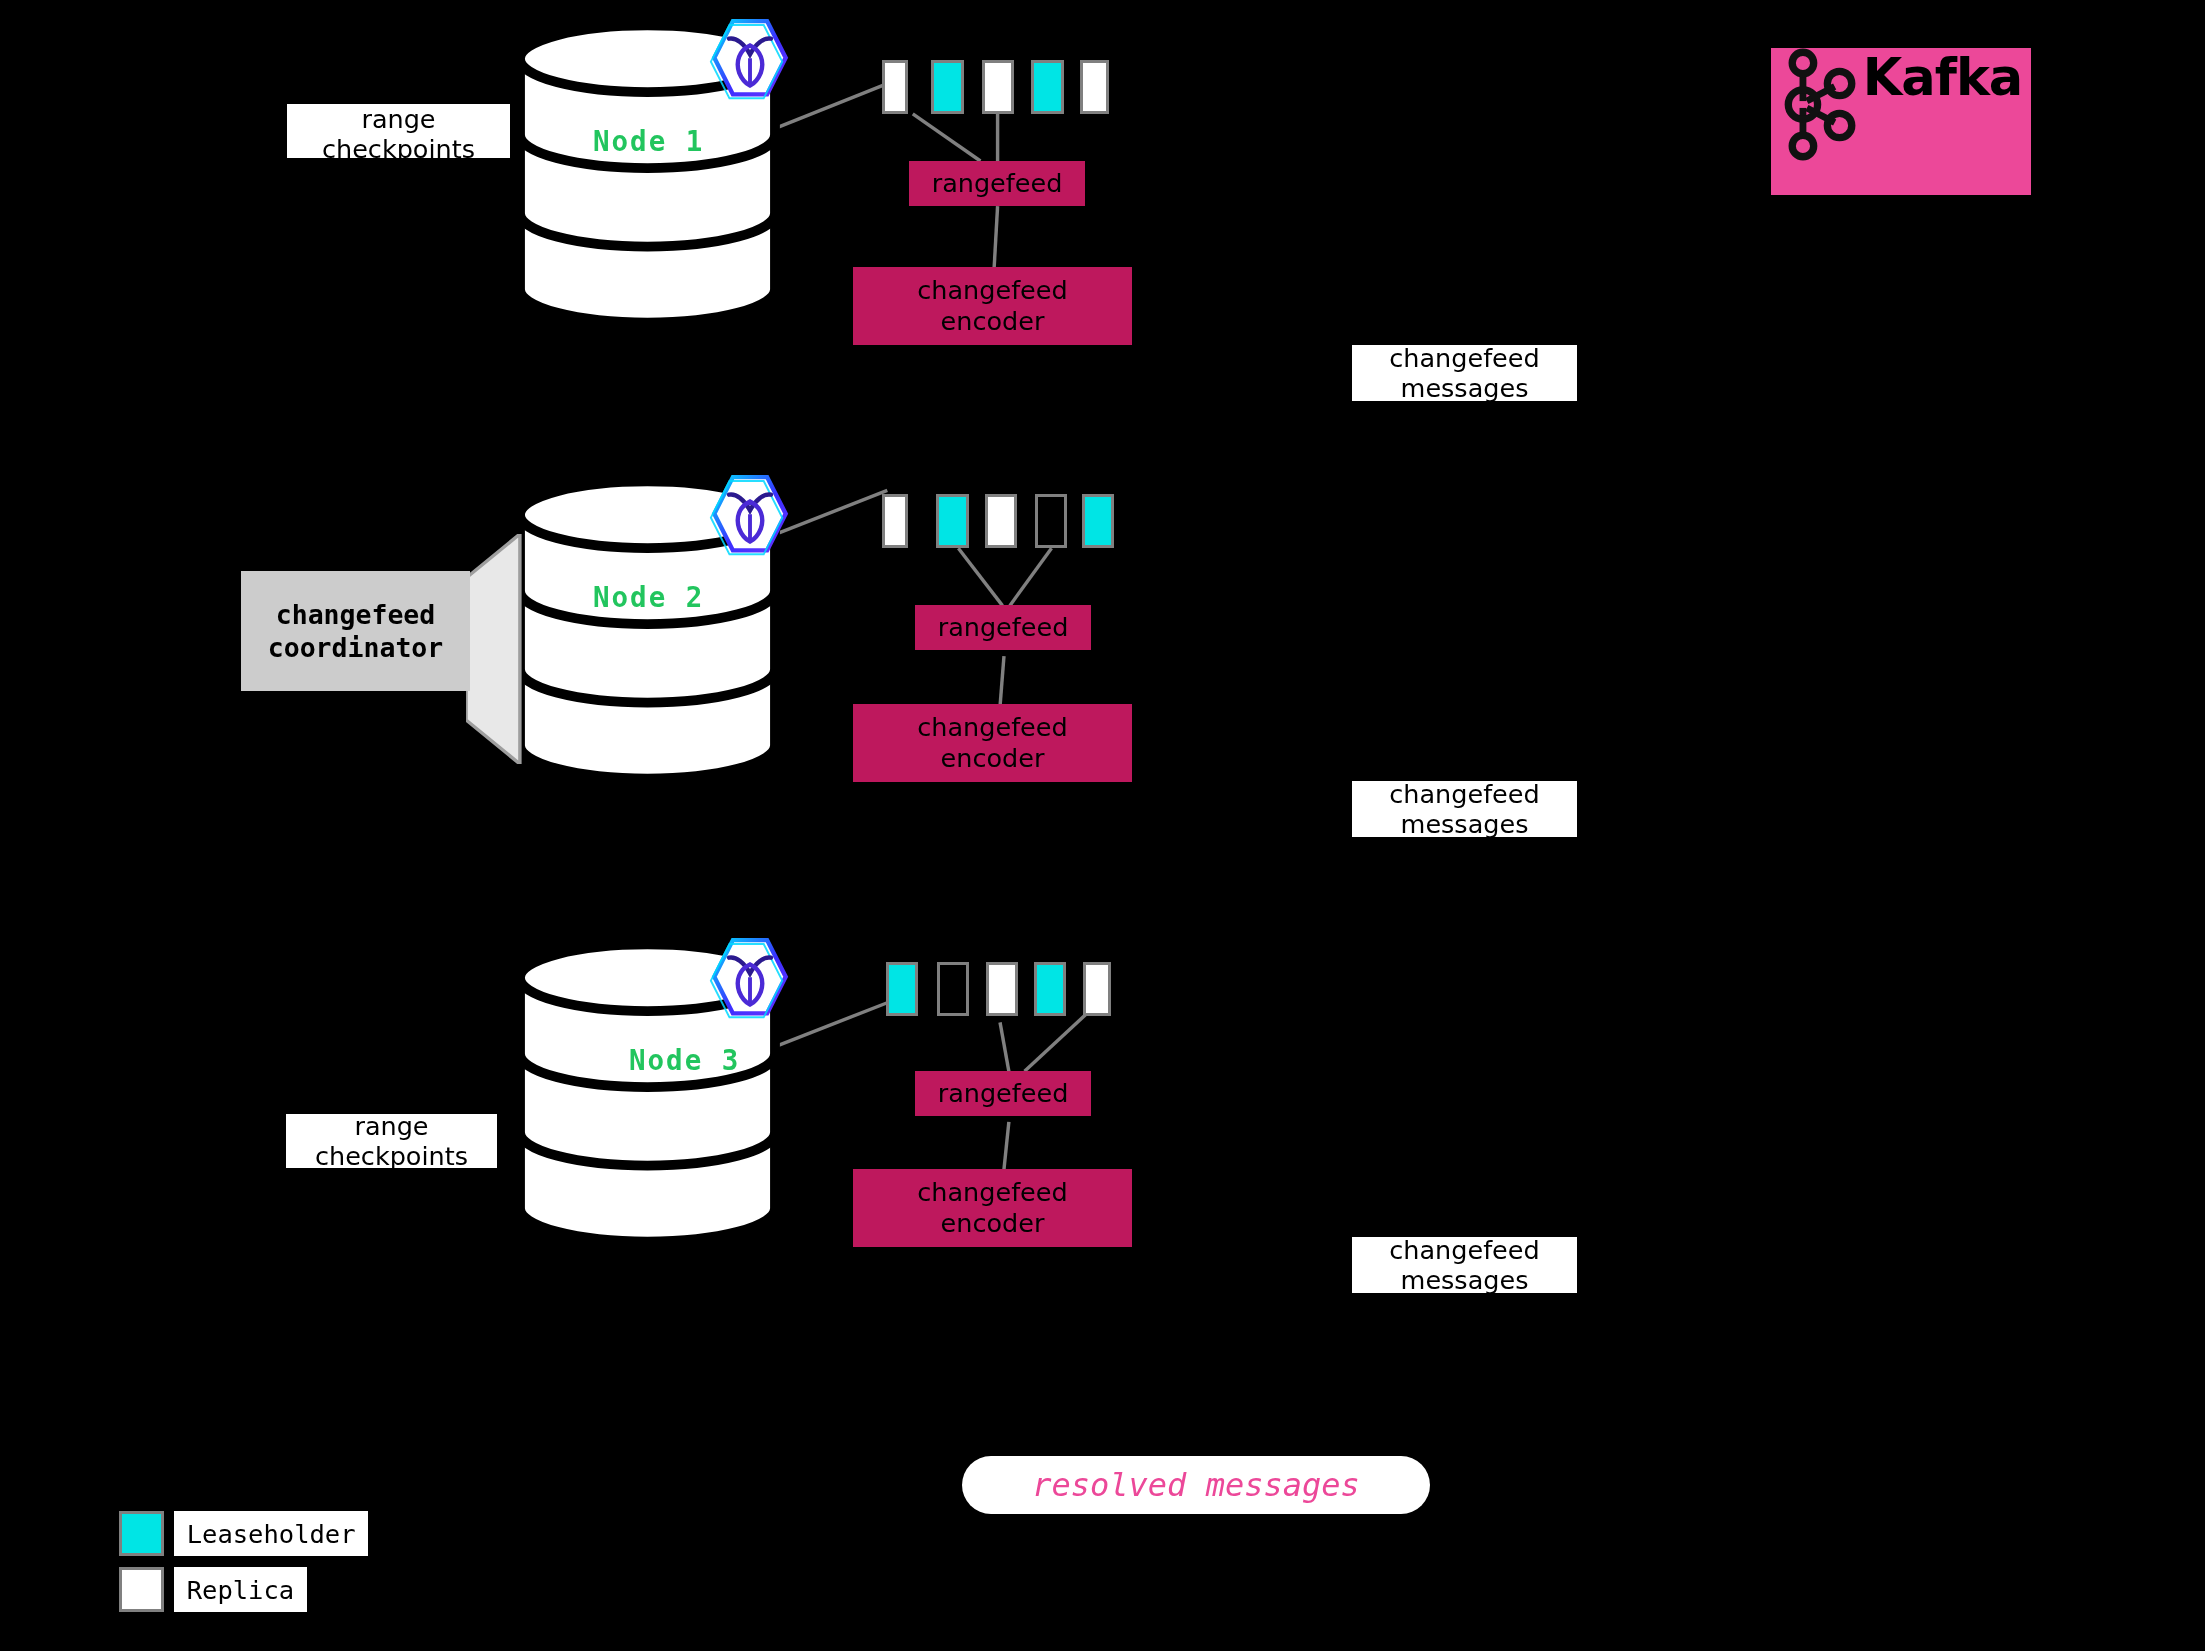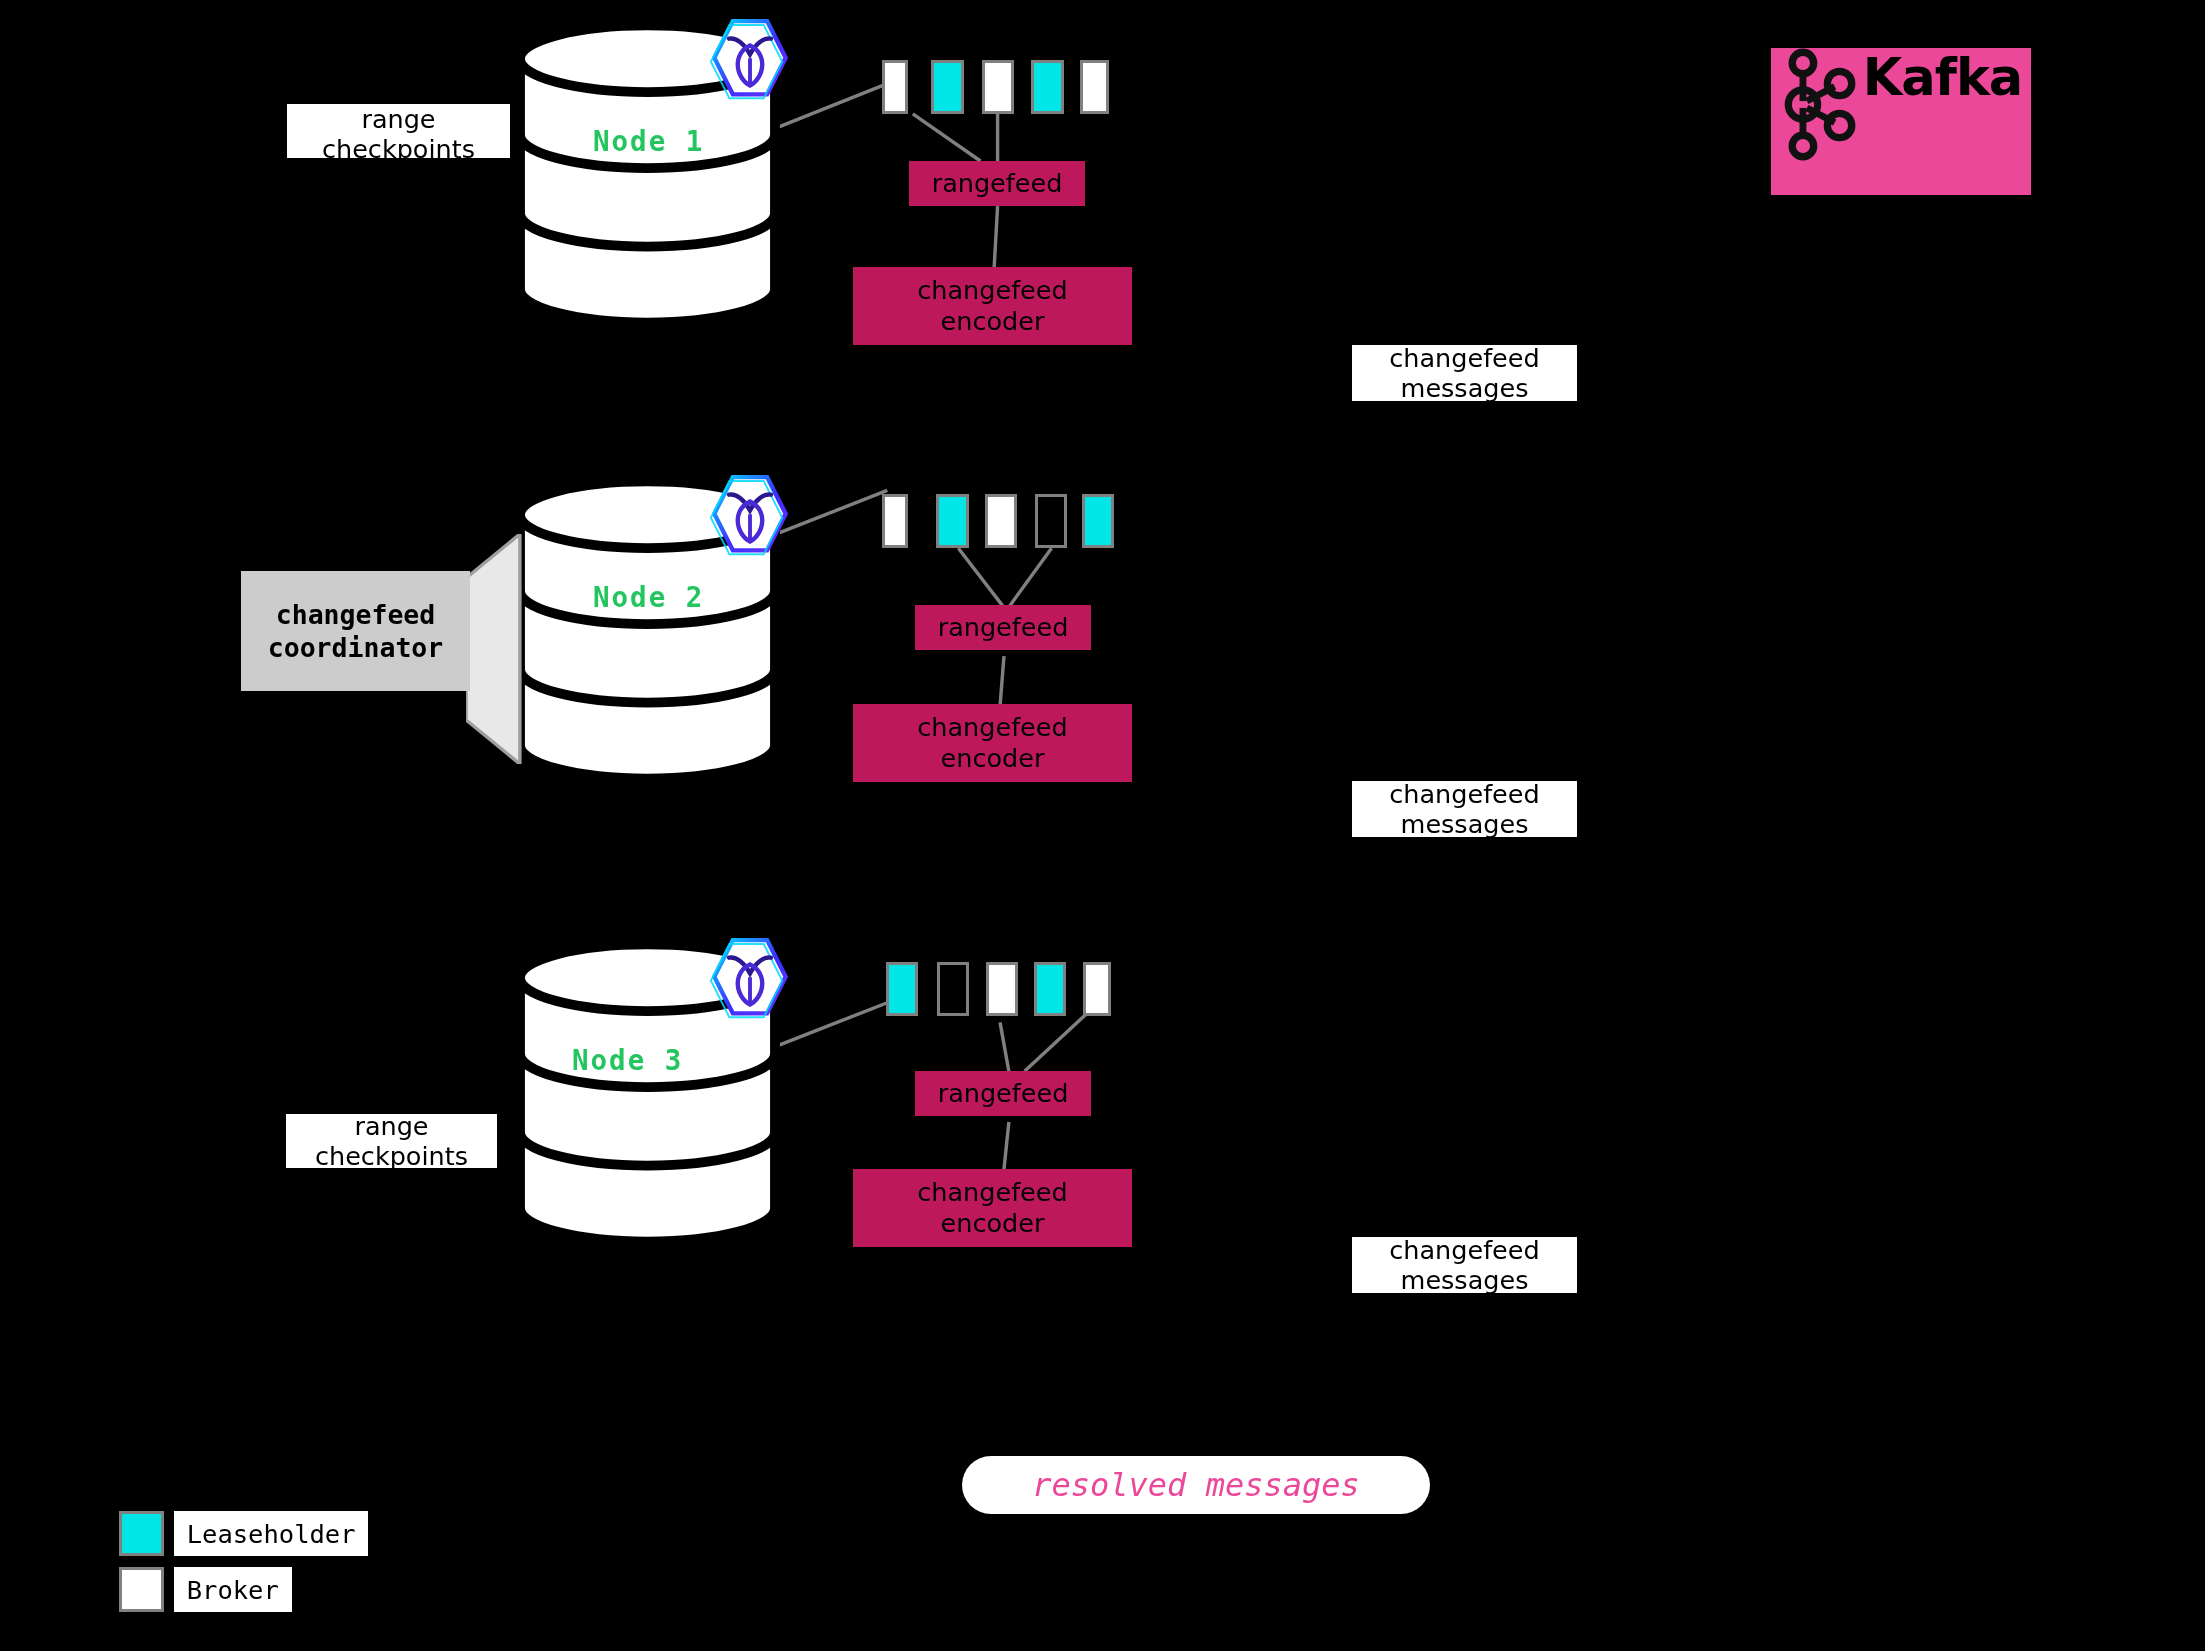--- a/index.html
+++ b/index.html
@@ -220,21 +220,21 @@
 coordinator</div>
 
   <div class="cyl abs" style="left:515px;top:941px;">
     <svg width="265" height="304" viewBox="0 0 540 620">
       <path d="M10,75 L10,545 A260,68 0 0 0 530,545 L530,75 Z" fill="#fff" stroke="#000" stroke-width="20"></path>
       <ellipse cx="270" cy="75" rx="260" ry="68" fill="#fff" stroke="#000" stroke-width="20"></ellipse>
       <path d="M10,230 A260,68 0 0 0 530,230" fill="none" stroke="#000" stroke-width="20"></path>
       <path d="M10,390 A260,68 0 0 0 530,390" fill="none" stroke="#000" stroke-width="20"></path>
     </svg>
   </div>
-  <div class="node-label" style="left:572px;top:1044px;">Node 3</div>
+  <div class="node-label" style="left:629px;top:1044px;">Node 3</div>
 
   <div class="abs" style="left:706px;top:934px;">
     <svg width="88" height="86" viewBox="0 0 180 175">
       <defs>
         <linearGradient id="hexgrad3" x1="0" y1="0" x2="1" y2="1">
           <stop offset="0%" stop-color="#00e0ff"></stop>
             <stop offset="55%" stop-color="#3a2fff"></stop>
             <stop offset="100%" stop-color="#6933ff"></stop>
         </linearGradient>
       </defs>
@@ -284,16 +284,16 @@
     </svg>
     <span class="kafka-word">Kafka</span>
   </div>
 
 
   <div id="resolved-pill" style="left:962px;top:1456px;width:468px;height:58px;">resolved messages</div>
 
   <div class="legend-swatch abs" style="left:119px;top:1511px;width:45px;height:45px;background:#00e5e5;"></div>
   <div class="legend-text abs" style="left:174px;top:1511px;height:45px;">Leaseholder</div>
   <div class="legend-swatch abs" style="left:119px;top:1567px;width:45px;height:45px;background:#ffffff;"></div>
-  <div class="legend-text abs" style="left:174px;top:1567px;height:45px;">Broker</div>
+  <div class="legend-text abs" style="left:174px;top:1567px;height:45px;">Replica</div>
 
 </div>
 
 
 </body></html>

